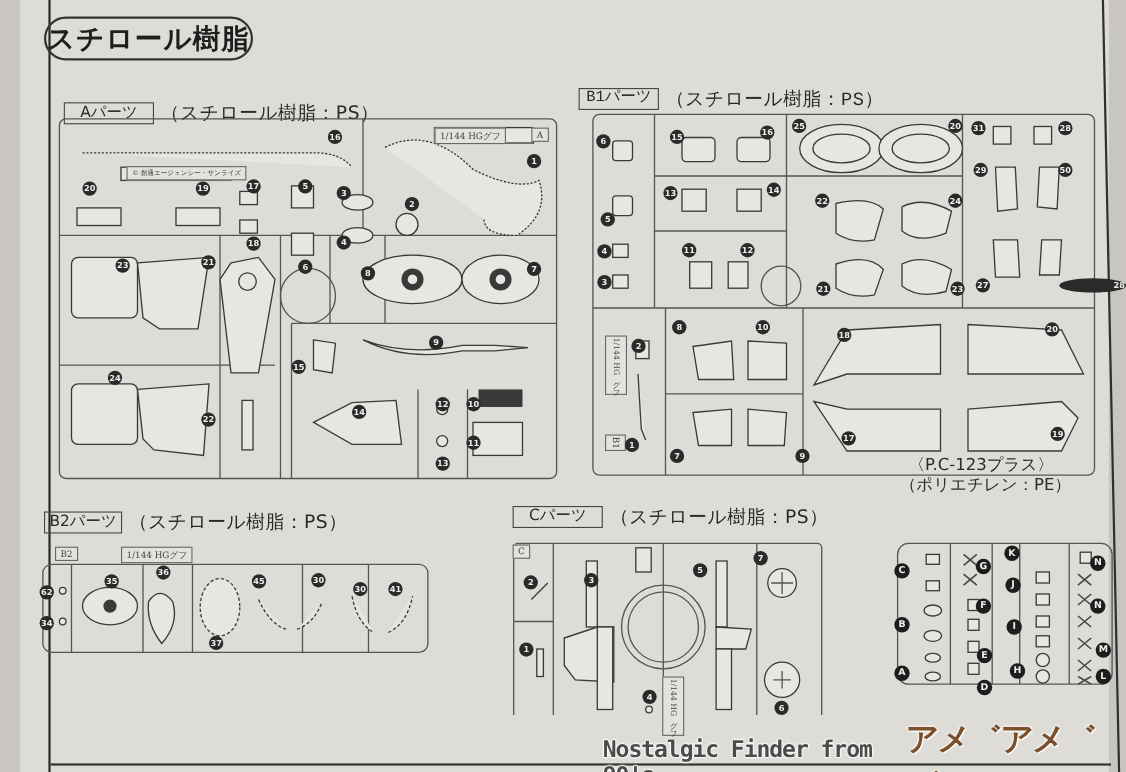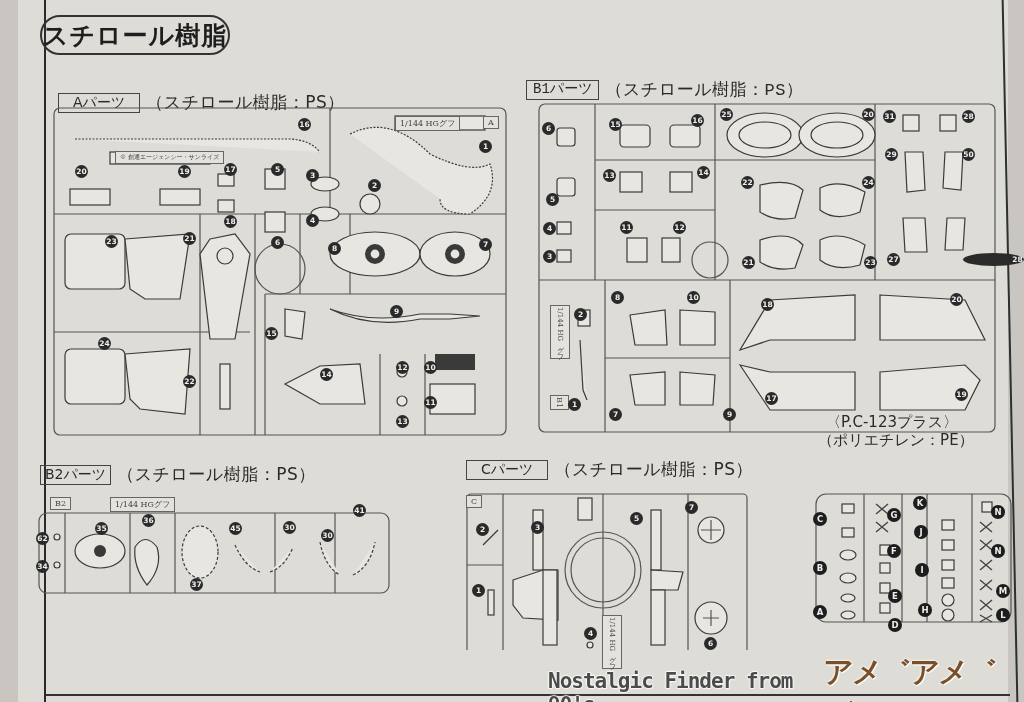--- a/index.html
+++ b/index.html
@@ -252,21 +252,21 @@
 <span class="rtag" style="left:110px;top:497px;">1/144 HGグフ</span>
 
 <div class="num" style="left:36px;top:532px;">62</div>
 <div class="num" style="left:36px;top:560px;">34</div>
 <div class="num" style="left:95px;top:522px;">35</div>
 <div class="num" style="left:142px;top:514px;">36</div>
 <div class="num" style="left:190px;top:578px;">37</div>
 <div class="num" style="left:229px;top:522px;">45</div>
 <div class="num" style="left:283px;top:521px;">30</div>
 <div class="num" style="left:321px;top:529px;">30</div>
-<div class="num" style="left:353px;top:504px;">41</div>
+<div class="num" style="left:353px;top:529px;">41</div>
 
 <svg class="runner" style="left:463px;top:490px;" width="290" height="160">
   <rect class="f" x="4" y="4" width="280" height="160" rx="4"></rect>
   <line class="f" x1="40" y1="4" x2="40" y2="160"></line>
   <line class="f" x1="4" y1="75" x2="40" y2="75"></line>
   <line class="f" x1="140" y1="4" x2="140" y2="160"></line>
   <line class="f" x1="225" y1="4" x2="225" y2="160"></line>
   <circle class="f" cx="140" cy="80" r="38"></circle>
   <circle class="f" cx="140" cy="80" r="32"></circle>
   <rect class="p" x="70" y="20" width="10" height="60"></rect>

